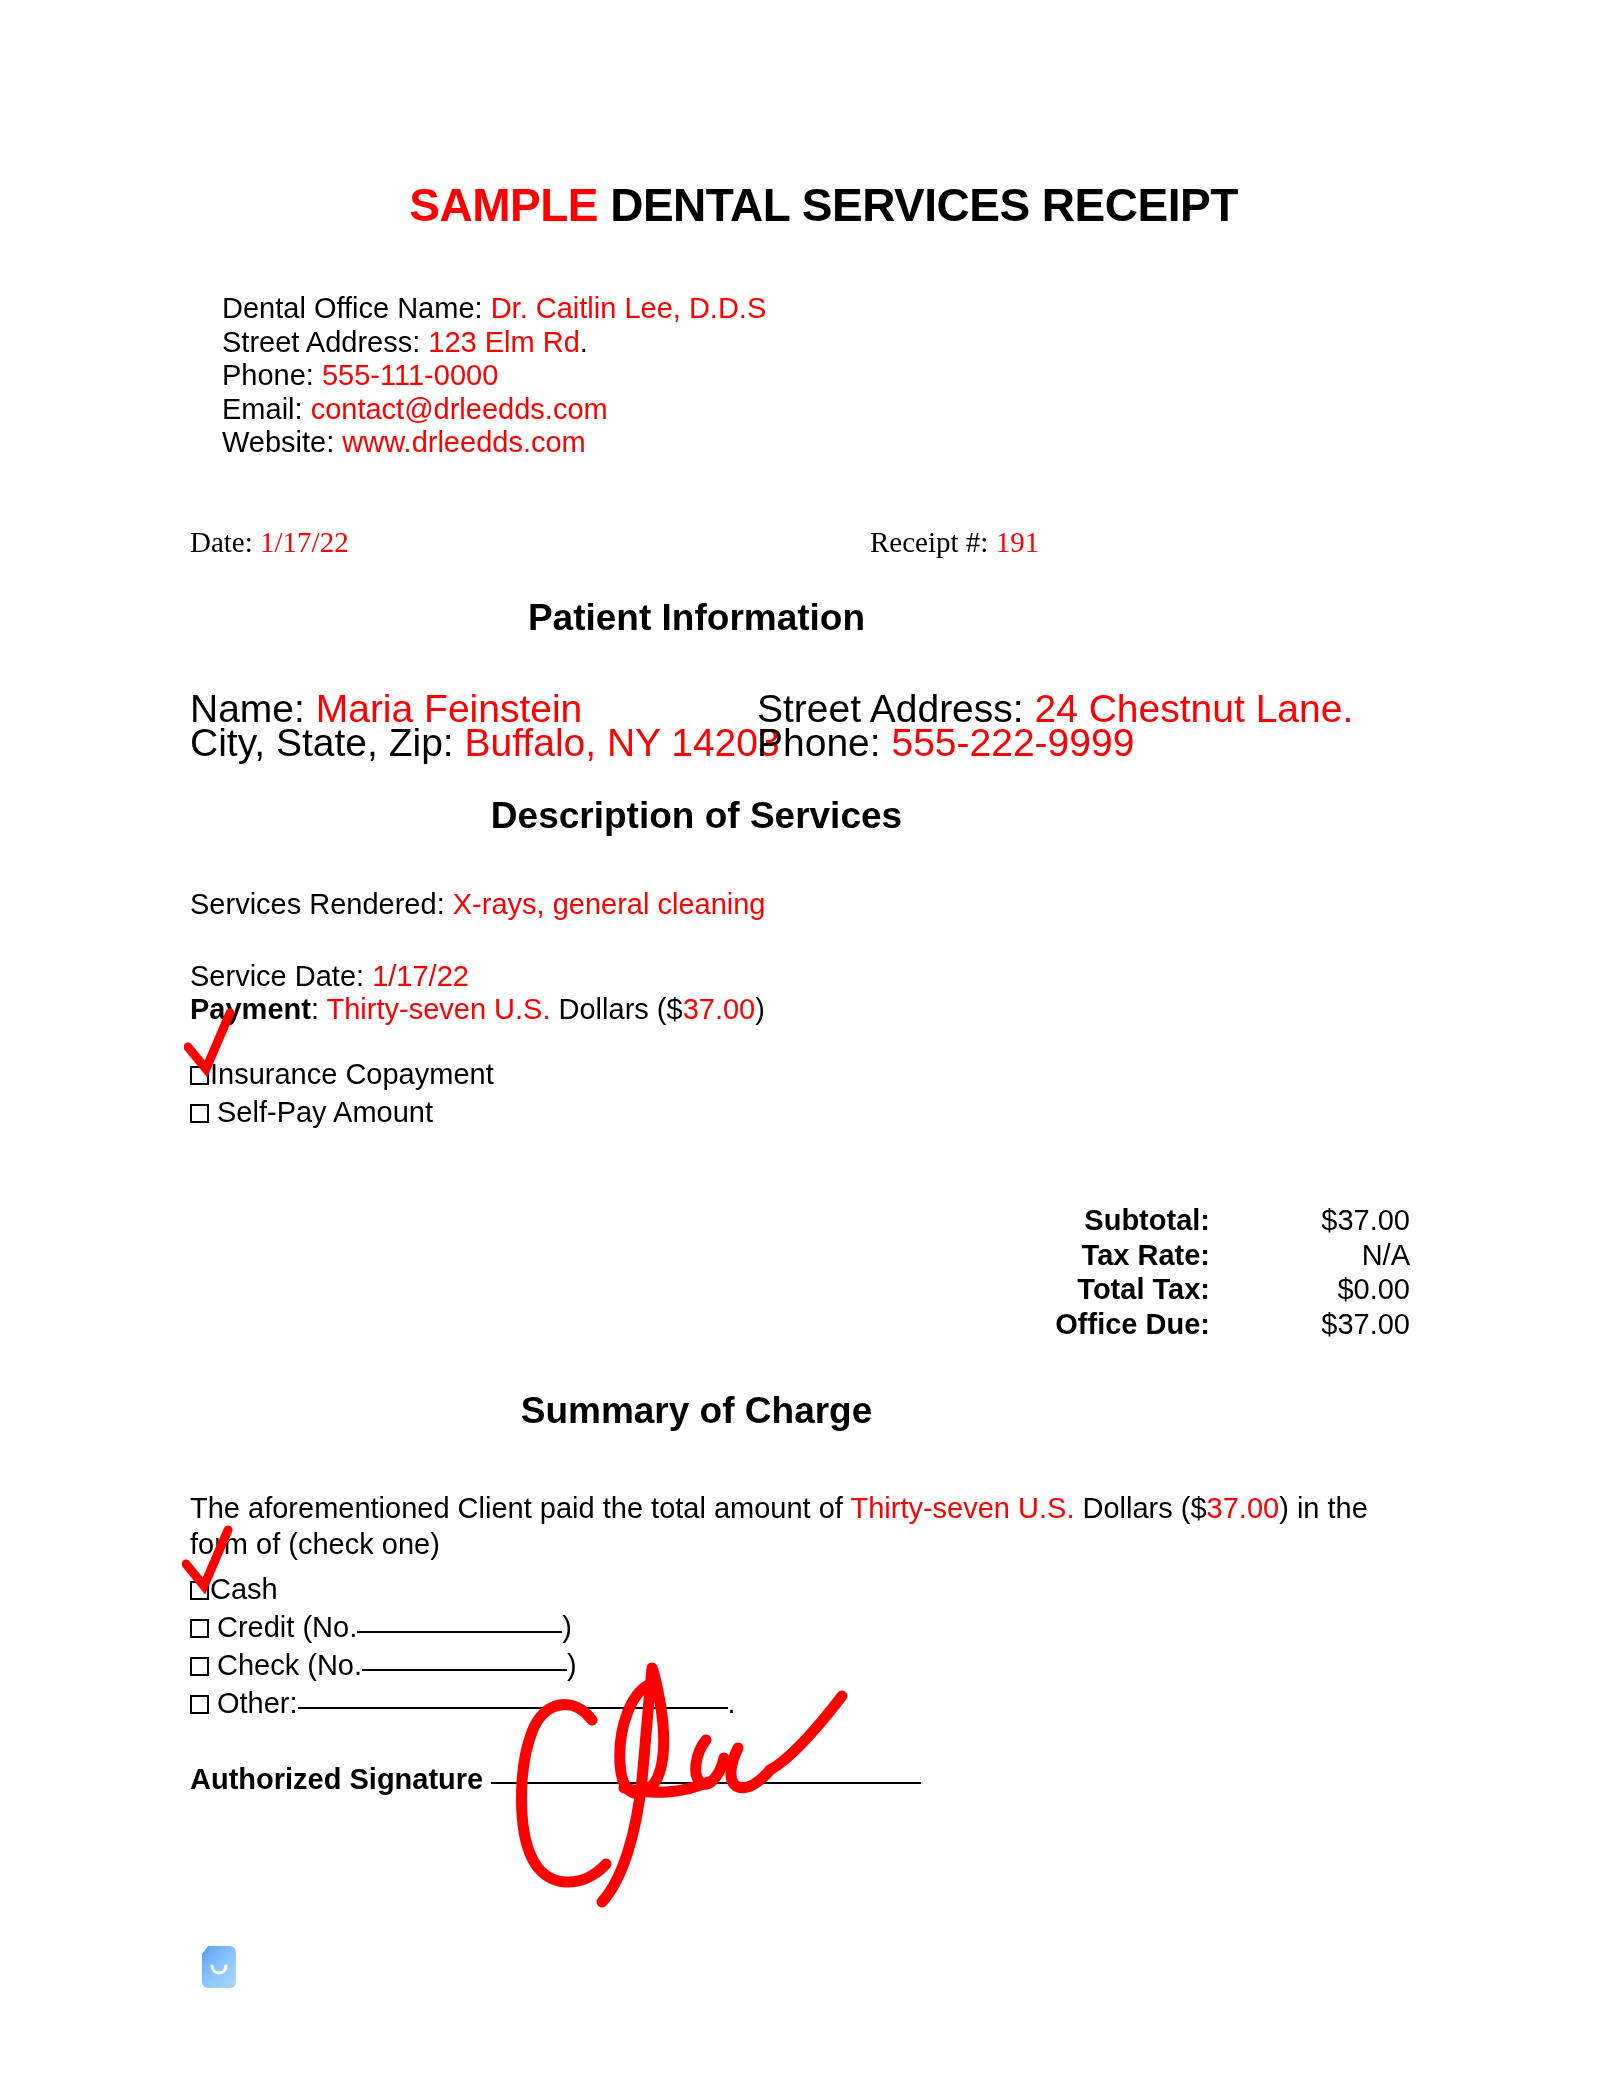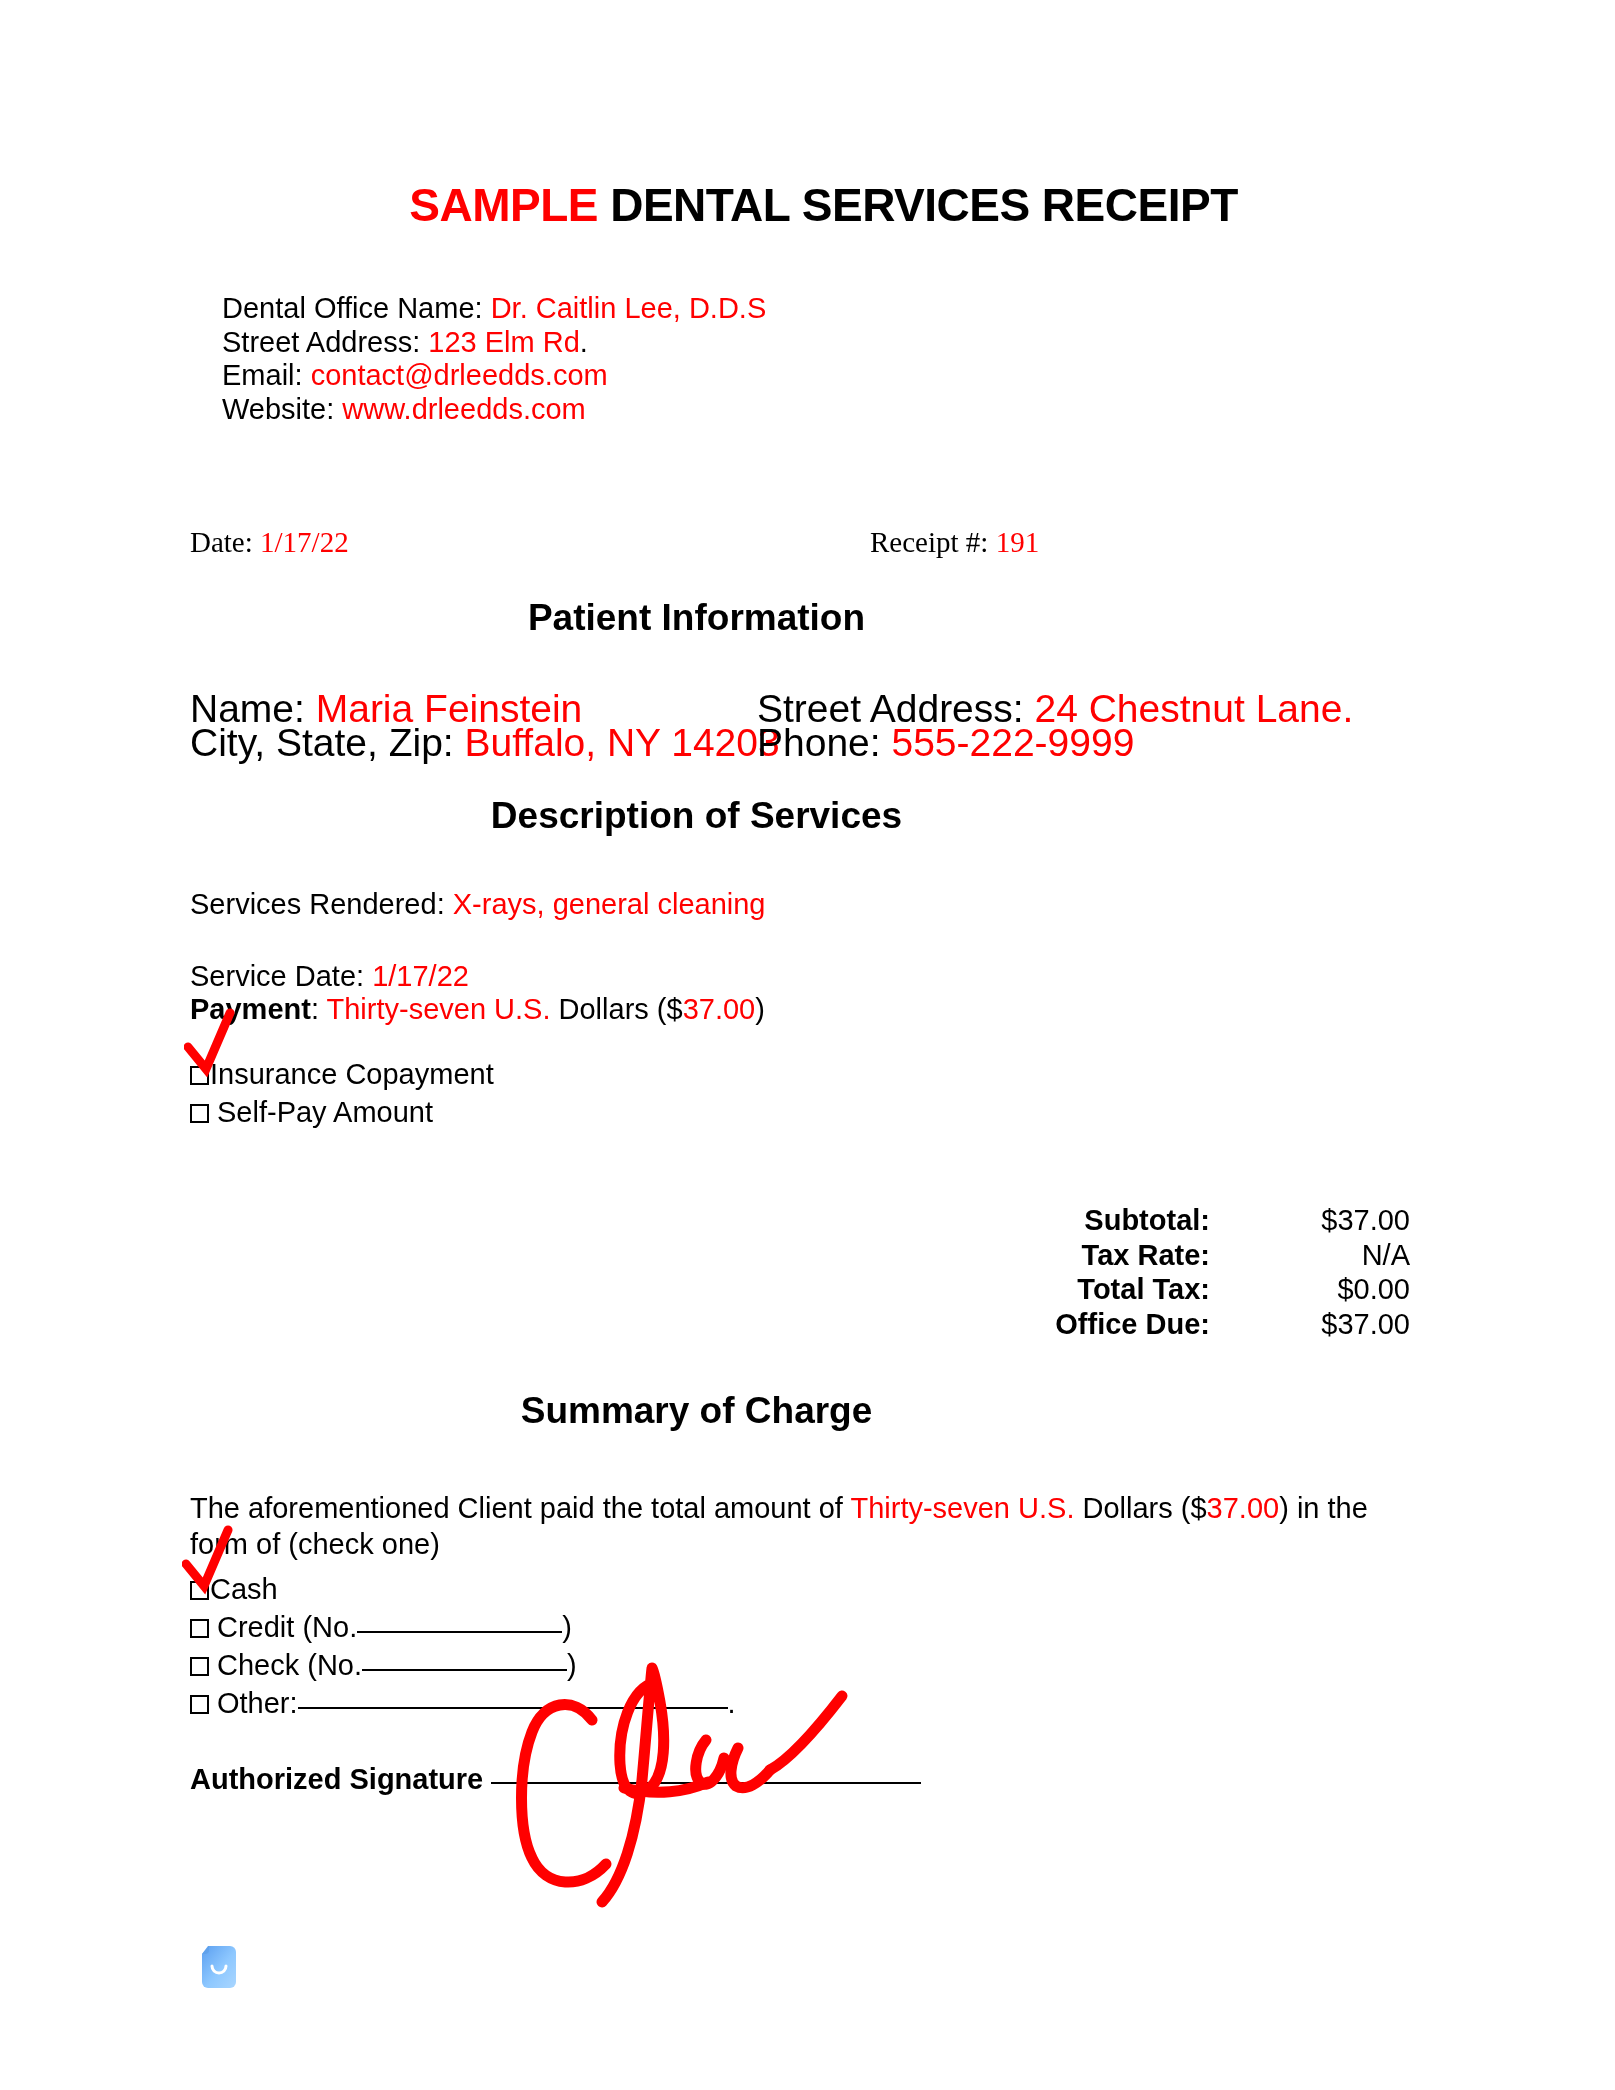--- a/index.html
+++ b/index.html
@@ -227,20 +227,23 @@
   <div class="doc-title">
     <span class="red">SAMPLE</span><span> DENTAL SERVICES RECEIPT</span>
   </div>
 
   <div class="office-block">
     <div>
       <span>Dental Office Name: </span><span class="red">Dr. Caitlin Lee, D.D.S</span>
     </div>
     <div>
       <span>Street Address: </span><span class="red">123 Elm Rd</span><span>.</span>
+    </div>
+    <div>
+      <span>Phone: </span><span class="red">555-111-0000</span>
     </div>
     <div>
       <span>Email: </span><span class="red">contact@drleedds.com</span>
     </div>
     <div>
       <span>Website: </span><span class="red">www.drleedds.com</span>
     </div>
   </div>
 
   <div class="date-row">

